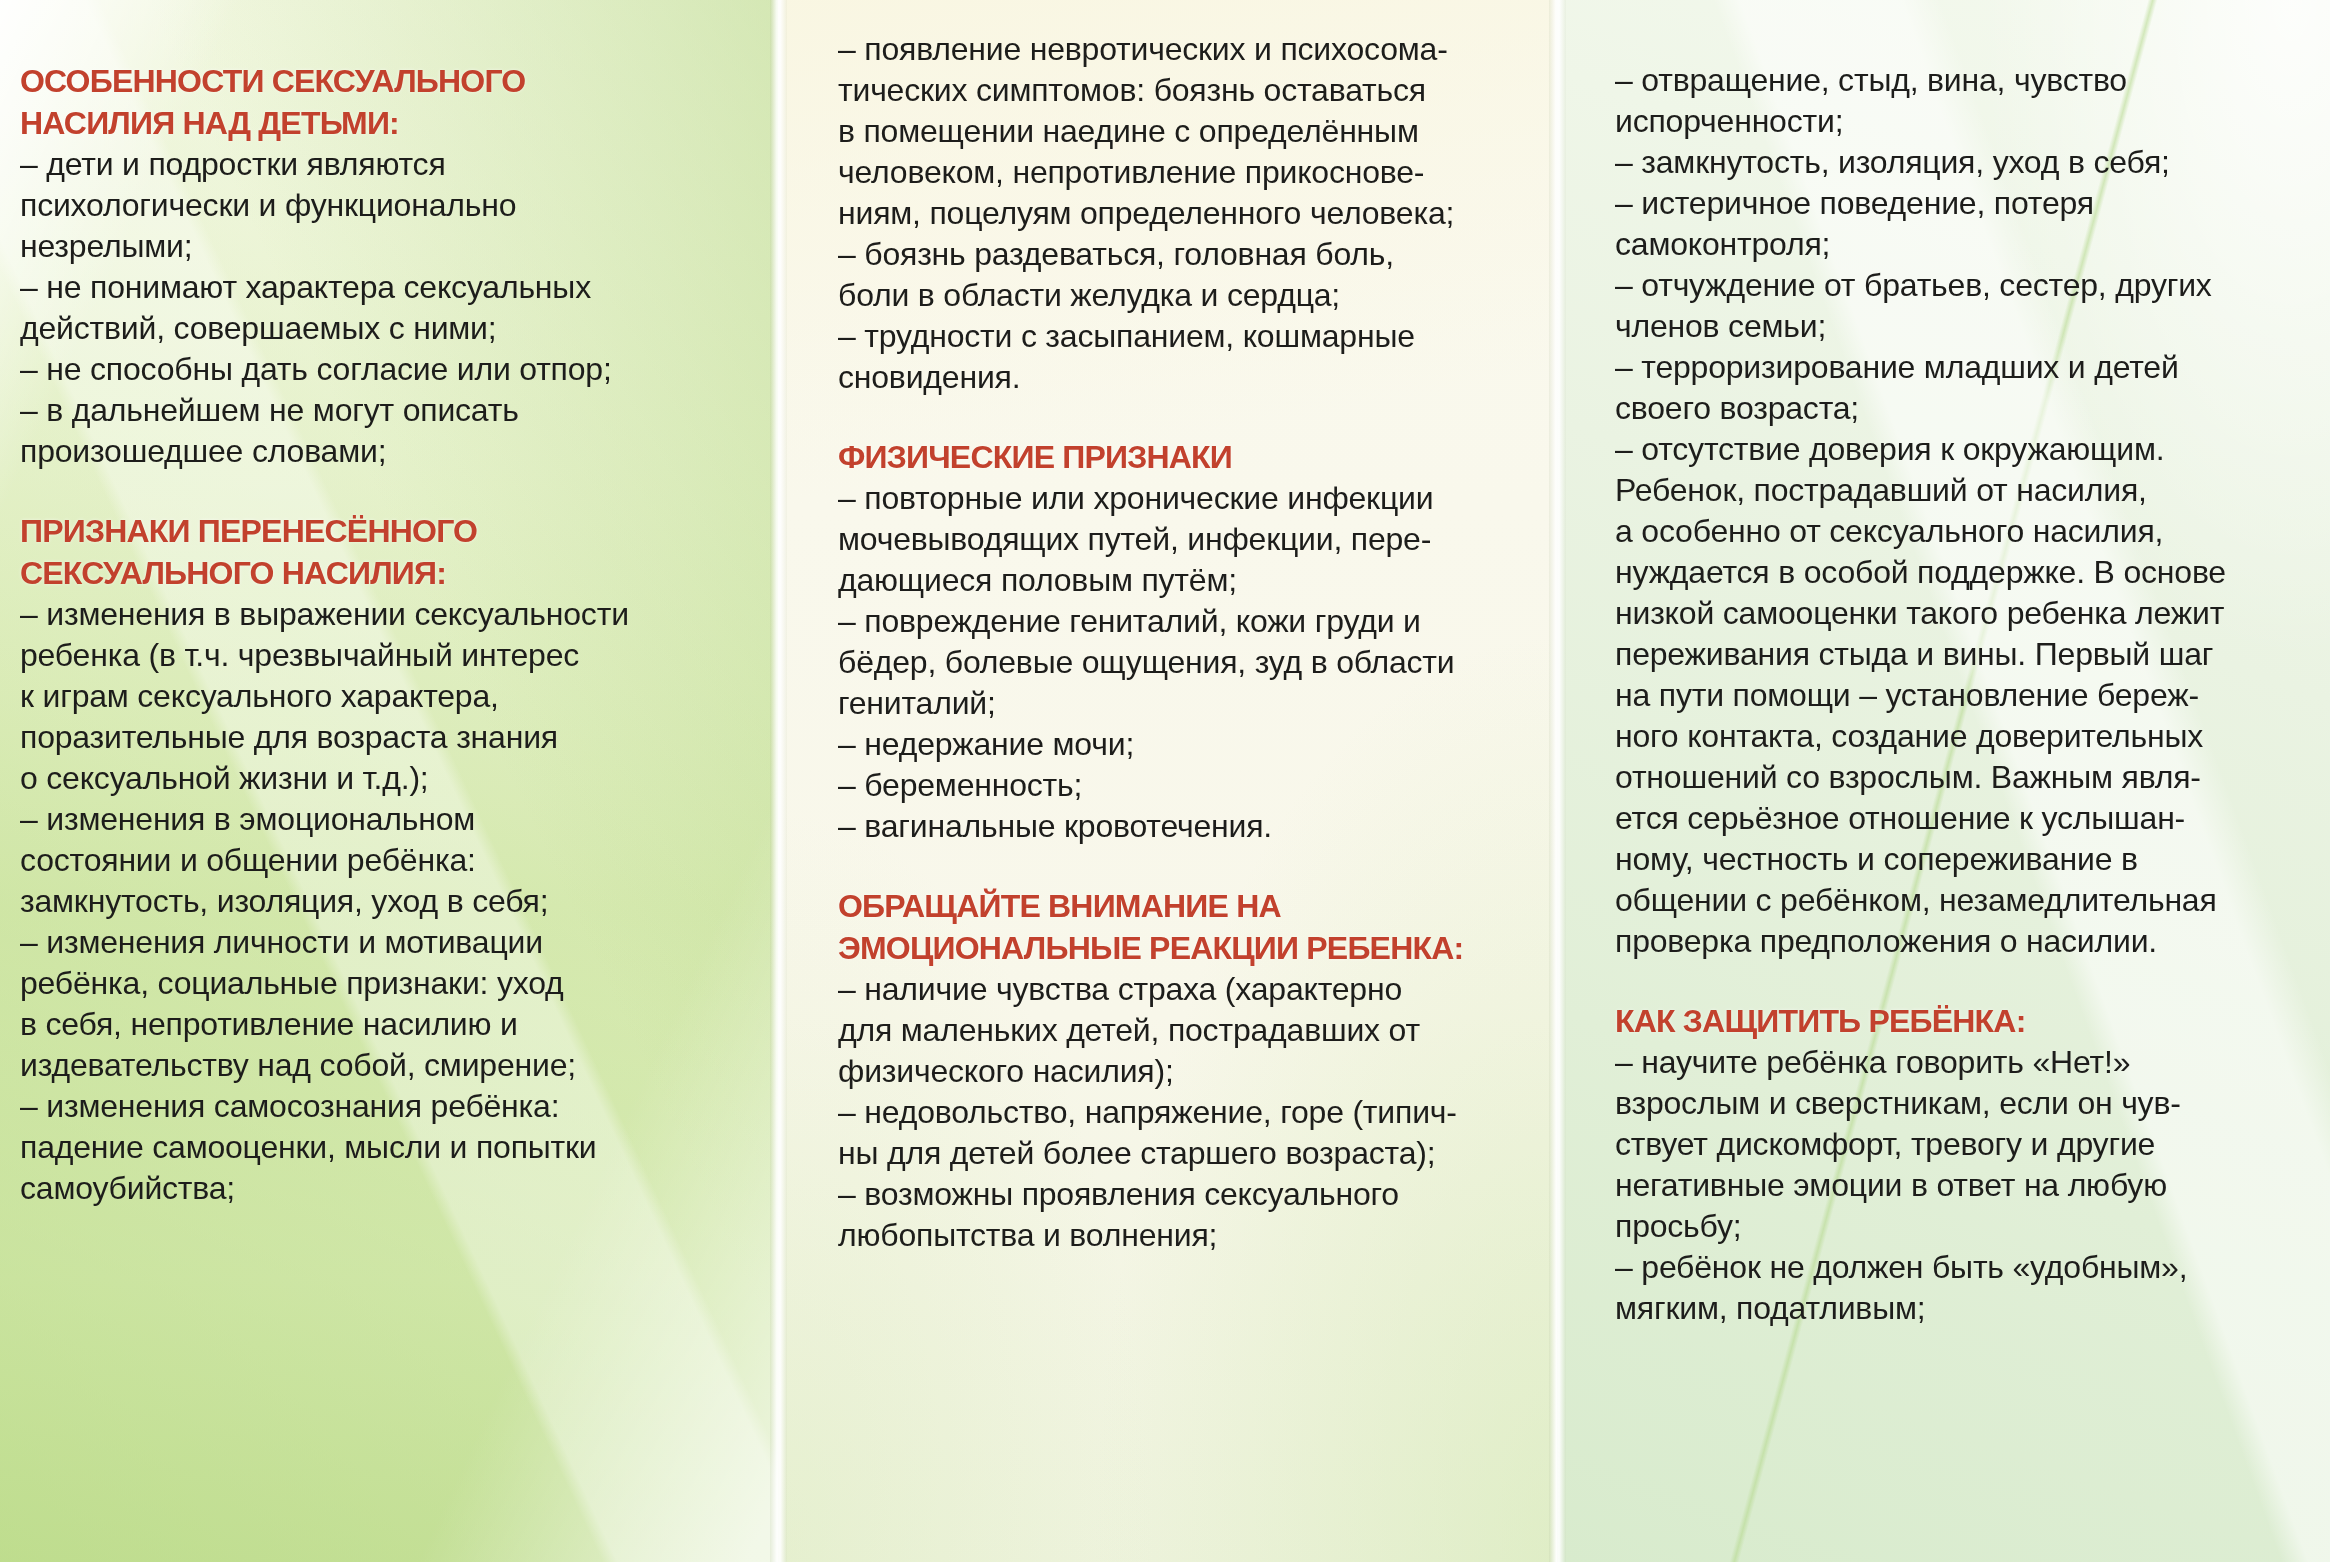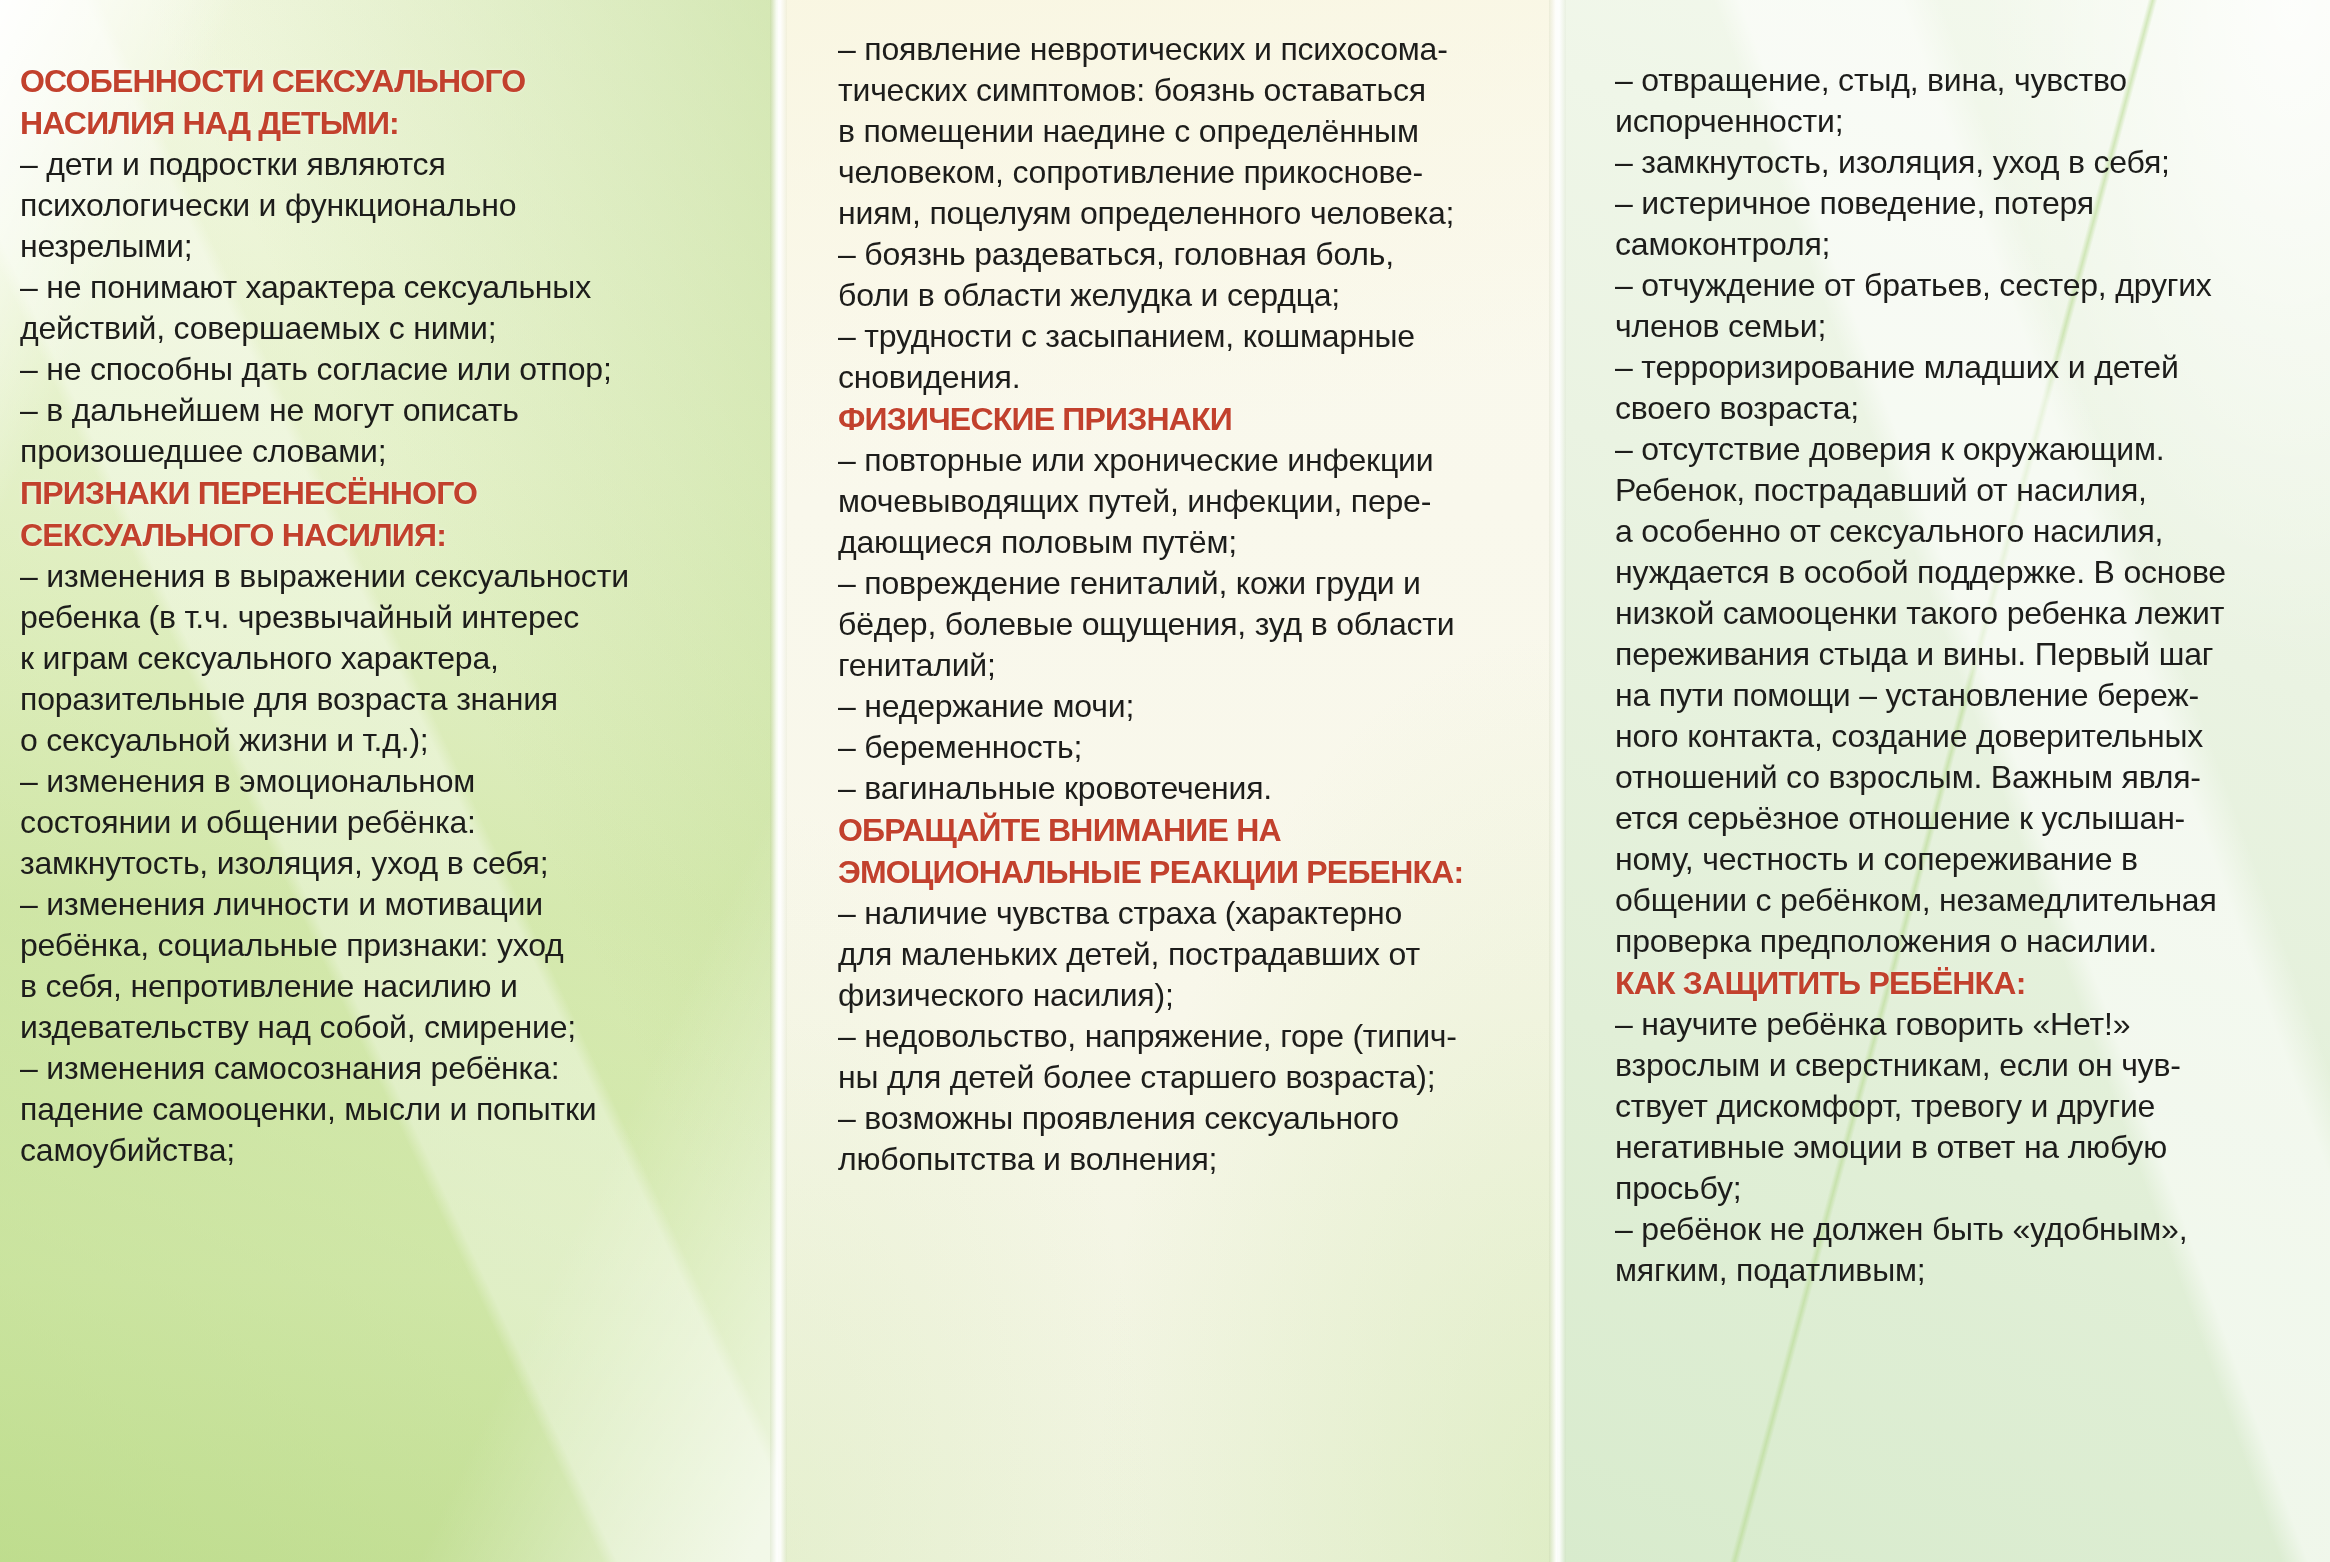--- a/index.html
+++ b/index.html
@@ -57,21 +57,21 @@
   .block-item, .block-paragraph {
     font-size:32px; line-height:41px; font-weight:400;
     letter-spacing:-0.2px;
   }
   .block-heading {
     color:var(--accent);
     font-size:32px; line-height:42px; font-weight:700;
     letter-spacing:-0.8px;
     text-shadow:0 0 3.9px rgba(255,255,255,0.55);
   }
-  .block-heading:not(:first-child) { }
+  .block-heading:not(:first-child) { margin-top:38px; }
 </style>
 </head>
 <body>
 
 <div class="panel" id="panel-1">
     <div class="block block-heading">ОСОБЕННОСТИ СЕКСУАЛЬНОГО
 НАСИЛИЯ НАД ДЕТЬМИ:</div>
     <div class="block block-item">– дети и подростки  являются
 психологически и функционально
 незрелыми;</div>
@@ -95,21 +95,21 @@
 в себя, непротивление насилию и
 издевательству над собой, смирение;</div>
     <div class="block block-item">– изменения самосознания ребёнка:
 падение самооценки, мысли и попытки
 самоубийства;</div>
   </div>
 <div class="panel" id="panel-2">
     <div class="block block-item">– появление невротических и психосома-
 тических симптомов: боязнь оставаться
 в помещении наедине с определённым
-человеком, сопротивление прикоснове-
+человеком, непротивление прикоснове-
 ниям, поцелуям определенного человека;</div>
     <div class="block block-item">– боязнь раздеваться, головная боль,
 боли в области желудка и сердца;</div>
     <div class="block block-item">– трудности с засыпанием, кошмарные
 сновидения.</div>
     <div class="block block-heading">ФИЗИЧЕСКИЕ ПРИЗНАКИ</div>
     <div class="block block-item">– повторные или хронические инфекции
 мочевыводящих путей, инфекции, пере-
 дающиеся половым путём;</div>
     <div class="block block-item">– повреждение гениталий, кожи груди и

